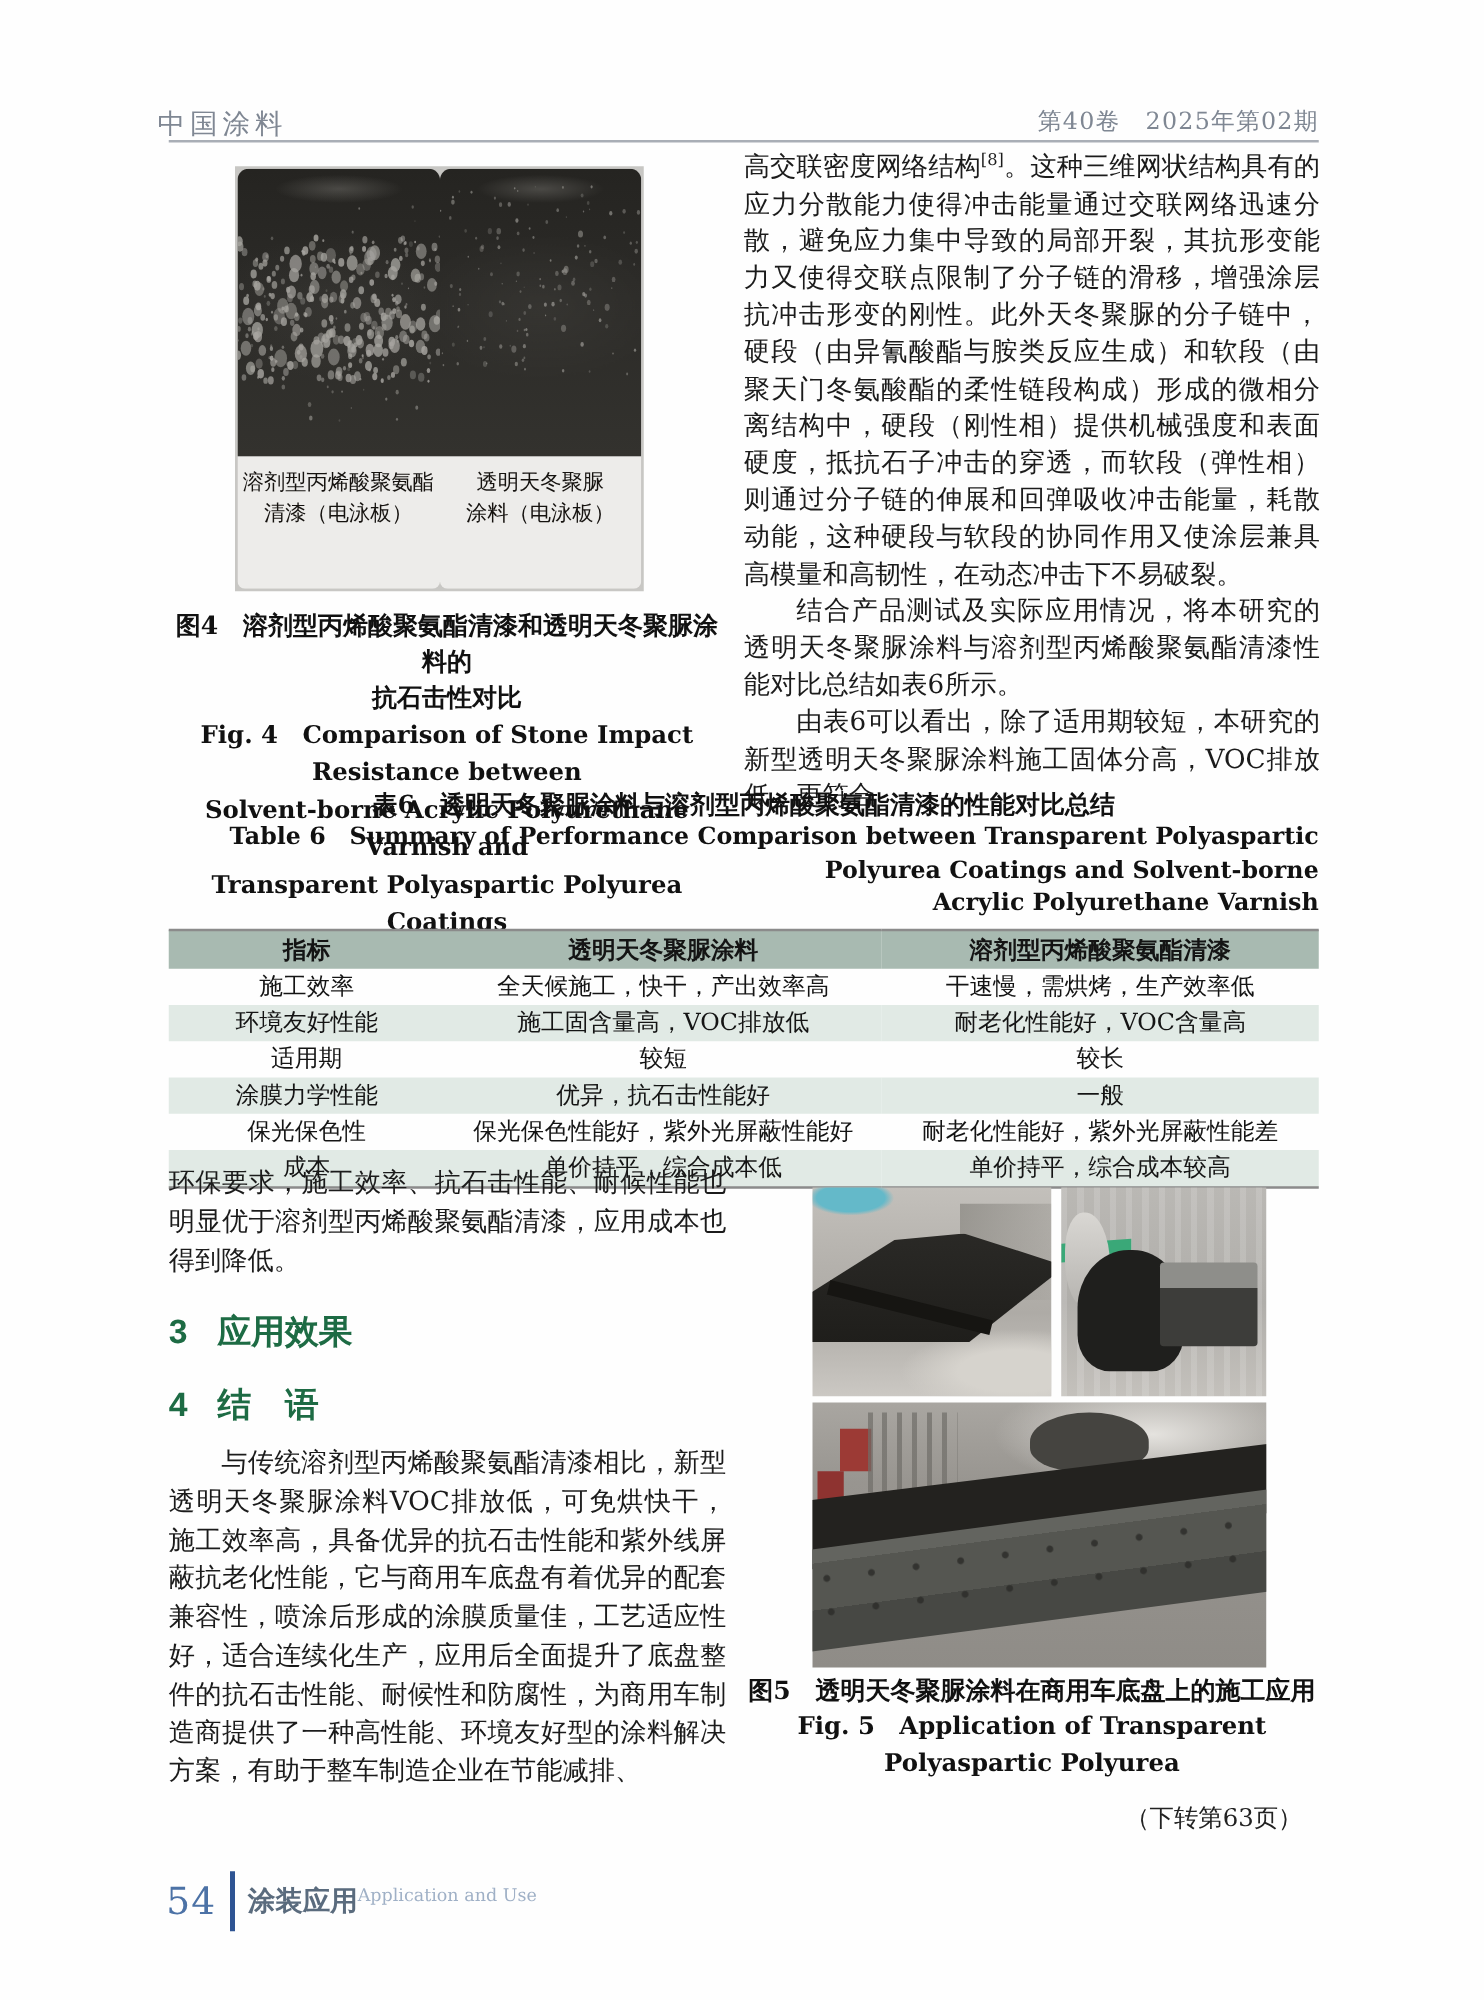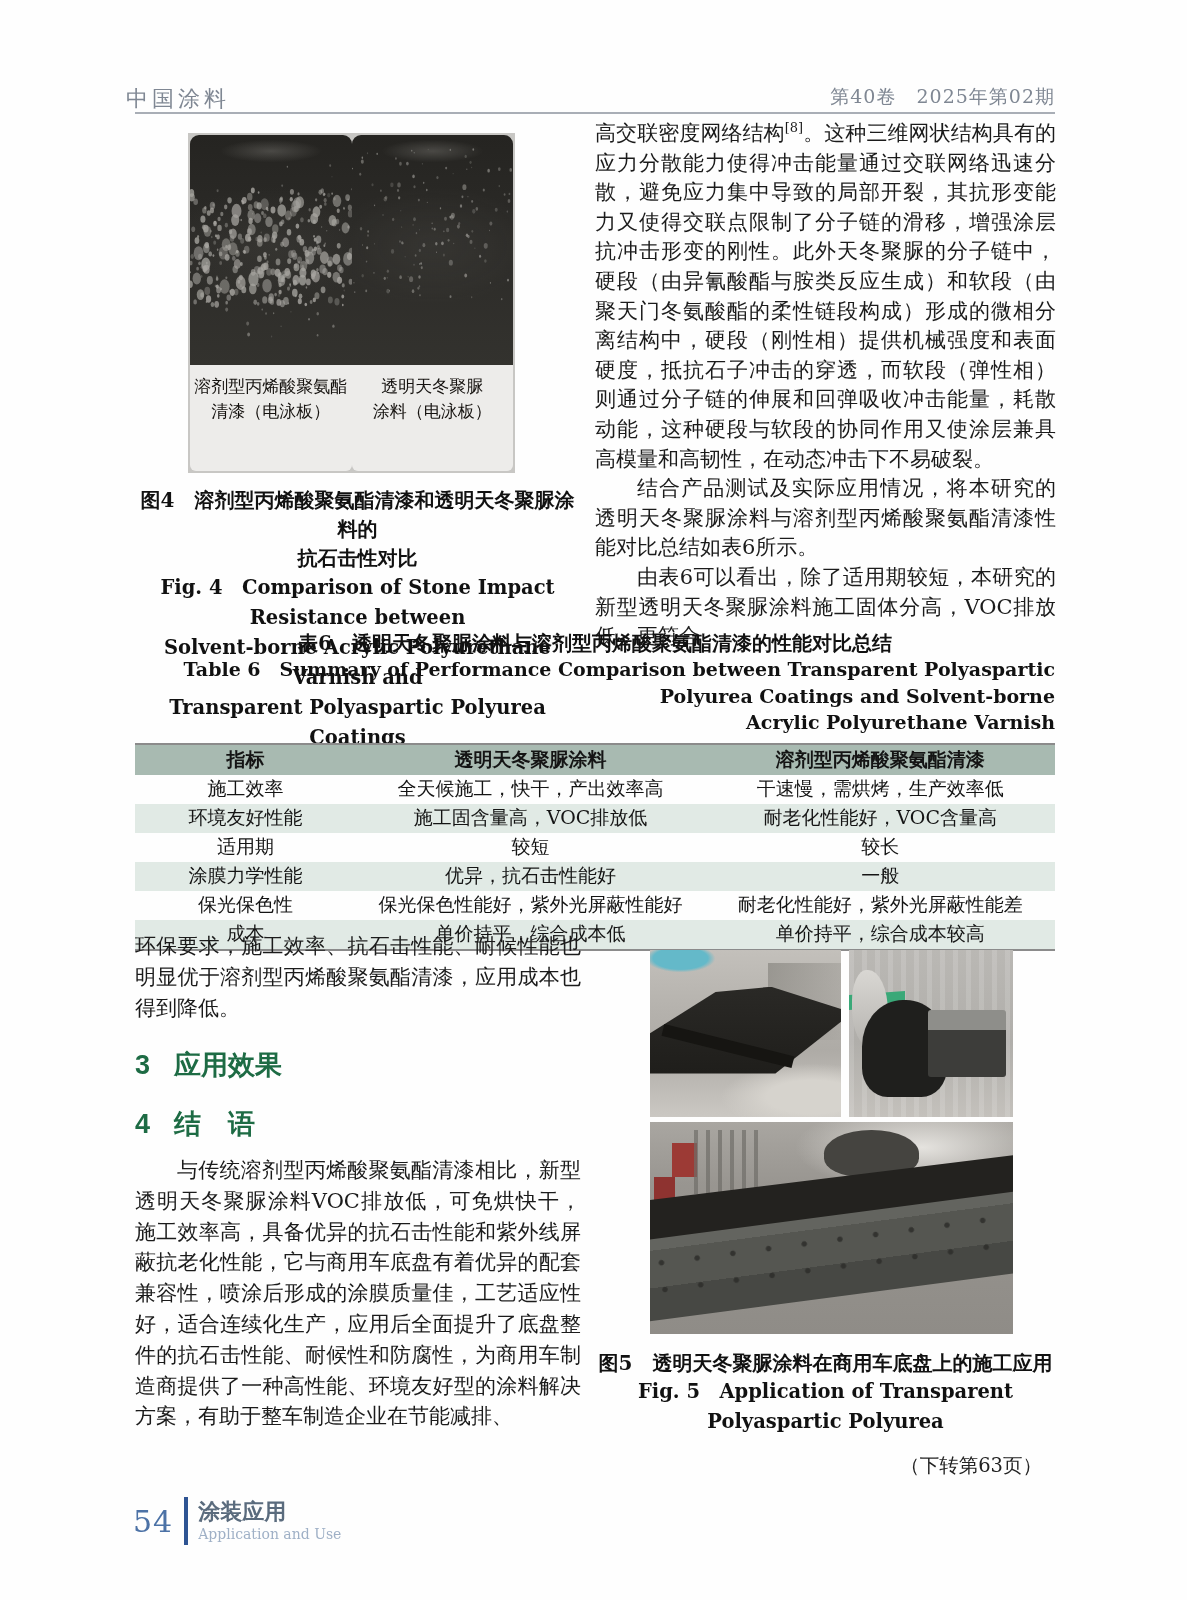--- a/index.html
+++ b/index.html
@@ -73,28 +73,28 @@
       linear-gradient(180deg,#a9a6a1 0%,#989590 30%,#8f8c87 100%);}
   .ph3-red1{position:absolute;left:6%;top:10%;width:7%;height:16%;background:#9c3a35;}
   .ph3-red2{position:absolute;left:1%;top:26%;width:6%;height:14%;background:#8e3330;}
   .ph3-rack{position:absolute;left:12%;top:4%;width:20%;height:30%;background:repeating-linear-gradient(90deg,#6f6d68 0 4px,transparent 4px 12px);opacity:.7;}
   .ph3-tire{position:absolute;left:48%;top:4%;width:26%;height:22%;background:#454440;border-radius:50% 50% 40% 40%;}
   .ph3-beamdark{position:absolute;left:-4%;top:26%;width:112%;height:26%;background:#23221f;transform:rotate(-7deg);}
   .ph3-beam{position:absolute;left:-5%;top:44%;width:114%;height:38%;background:linear-gradient(180deg,#63645f 0 14%,#555651 14% 60%,#474844 60% 100%);transform:rotate(-7.5deg);}
   .ph3-beam::after{content:"";position:absolute;inset:14% 3%;
     background-image:radial-gradient(circle,#2d2d2a 2.3px,rgba(0,0,0,0) 3.2px);
     background-size:36px 27px;opacity:.85;}
-  .fig5-cap-zh{margin-top:15px;text-align:center;font-weight:bold;font-size:20px;line-height:28px;color:#111;}
+  .fig5-cap-zh{margin-top:4px;text-align:center;font-weight:bold;font-size:20px;line-height:28px;color:#111;}
   .fig5-cap-en{text-align:center;font-weight:bold;font-size:19.5px;line-height:30px;color:#111;}
   .turn-note{margin-top:15px;text-align:right;padding-right:14px;font-size:19.5px;color:#222;}
   
   .footer{position:absolute;left:133px;top:1497px;display:flex;align-items:center;}
   .pg-num{font-size:30px;color:#4c72a6;margin-right:11px;letter-spacing:1px;}
   .ftr-bar{width:4px;height:48px;background:#2e5493;margin-right:10px;}
-  .ftr-col{display:flex;flex-direction:column;justify-content:center;}
+  .ftr-col{display:flex;flex-direction:row;justify-content:center;}
   .ftr-zh{font-family:"Liberation Sans","DejaVu Sans",sans-serif;font-weight:bold;font-size:22px;color:#5a6b7d;line-height:26px;}
   .ftr-en{font-size:14px;color:#9fb0c6;line-height:18px;}
 </style>
 </head>
 <body>
 
 <div class="page">
 
   <div class="hdr-journal">中国涂料</div>
   <div class="hdr-issue">第40卷　2025年第02期</div>

